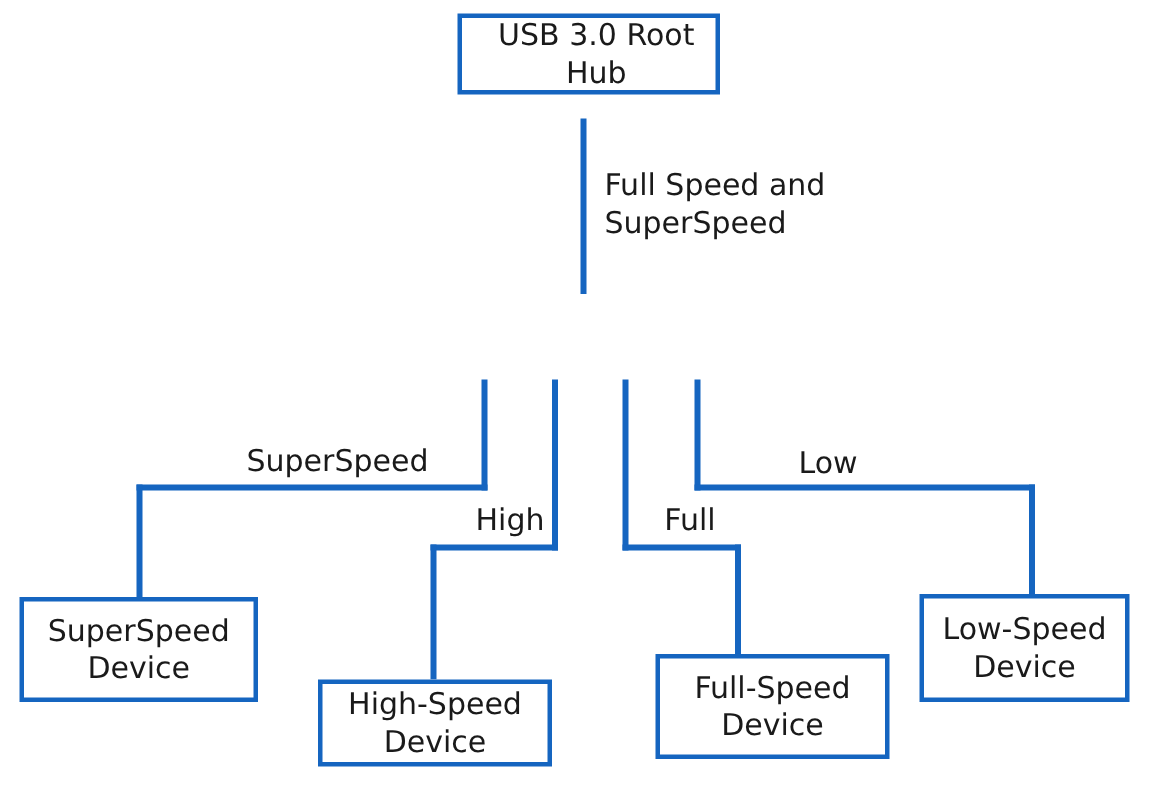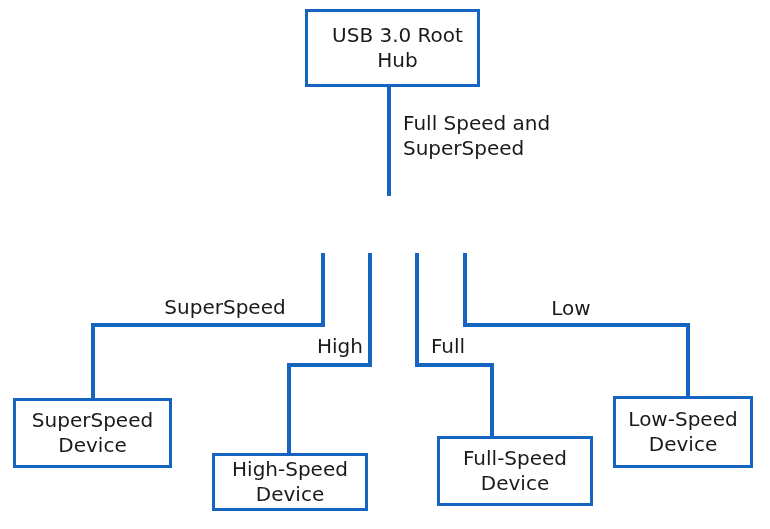--- a/index.html
+++ b/index.html
@@ -60,28 +60,28 @@
   <div class="edge-label centered" style="left:145px; top:295px; width:160px;">SuperSpeed</div>
 
   <div class="seg" style="left:368px; top:253px; width:4px; height:114px;"></div>
   <div class="seg" style="left:287px; top:363px; width:85px; height:4px;"></div>
   <div class="seg" style="left:287px; top:363px; width:4px; height:90px;"></div>
   <div class="edge-label centered" style="left:300px; top:334px; width:80px;">High</div>
 
   <div class="seg" style="left:415px; top:253px; width:4px; height:114px;"></div>
   <div class="seg" style="left:415px; top:363px; width:79px; height:4px;"></div>
   <div class="seg" style="left:490px; top:363px; width:4px; height:90px;"></div>
-  <div class="edge-label centered" style="left:408px; top:334px; width:80px;">Full</div>
+  <div class="edge-label centered" style="left:420px; top:334px; width:80px;">Full</div>
 
   <div class="seg" style="left:463px; top:253px; width:4px; height:74px;"></div>
   <div class="seg" style="left:463px; top:323px; width:227px; height:4px;"></div>
   <div class="seg" style="left:686px; top:323px; width:4px; height:73px;"></div>
-  <div class="edge-label centered" style="left:531px; top:296px; width:80px;">Low</div>
+  <div class="edge-label centered" style="left:512px; top:296px; width:80px;">Low</div>
 
-  <div class="node" style="left:305px; top:9px; width:175px; height:78px;padding-left:10px;">
+  <div class="node" style="left:305px; top:9px; width:175px; height:54px;padding-left:10px;">
     <span class="node-label">USB 3.0 Root
 Hub</span>
   </div>
 
 
   <div class="node" style="left:13px; top:398px; width:159px; height:70px;">
     <span class="node-label">SuperSpeed
 Device</span>
   </div>
 

